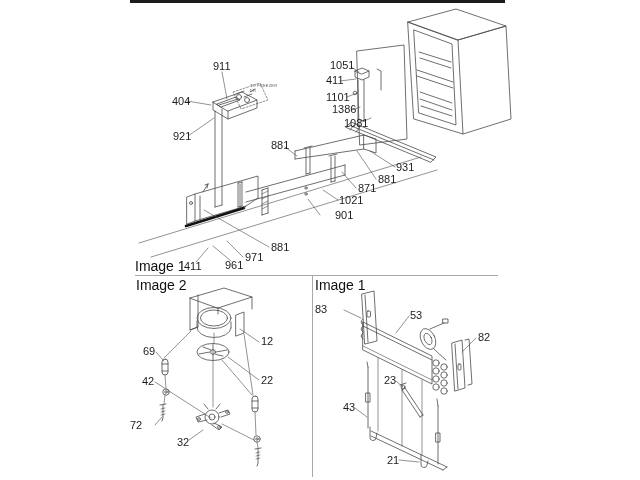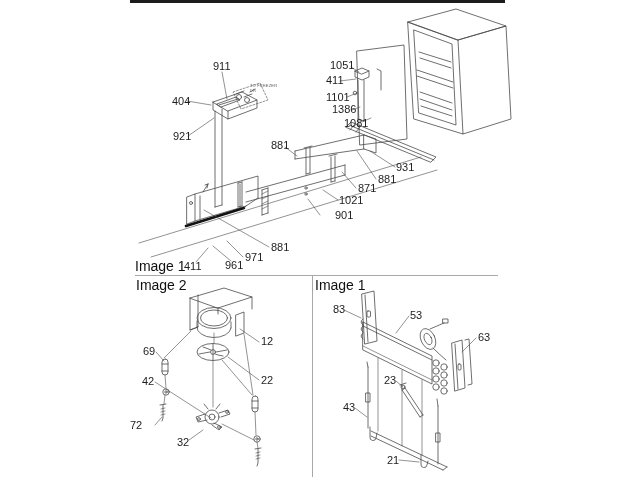--- a/index.html
+++ b/index.html
@@ -252,20 +252,20 @@
   <div class="pn" style="left:225px;top:261px">961</div>
   <div class="pn" style="left:184px;top:262px">411</div>
 
   <div class="pn" style="left:261px;top:337px">12</div>
   <div class="pn" style="left:143px;top:347px">69</div>
   <div class="pn" style="left:142px;top:377px">42</div>
   <div class="pn" style="left:130px;top:421px">72</div>
   <div class="pn" style="left:261px;top:376px">22</div>
   <div class="pn" style="left:177px;top:438px">32</div>
 
-  <div class="pn" style="left:333px;top:305px">83</div>
+  <div class="pn" style="left:315px;top:305px">83</div>
   <div class="pn" style="left:410px;top:311px">53</div>
-  <div class="pn" style="left:478px;top:333px">63</div>
+  <div class="pn" style="left:478px;top:333px">82</div>
   <div class="pn" style="left:384px;top:376px">23</div>
   <div class="pn" style="left:343px;top:403px">43</div>
   <div class="pn" style="left:387px;top:456px">21</div>
 
 </div>
 
 </body></html>

